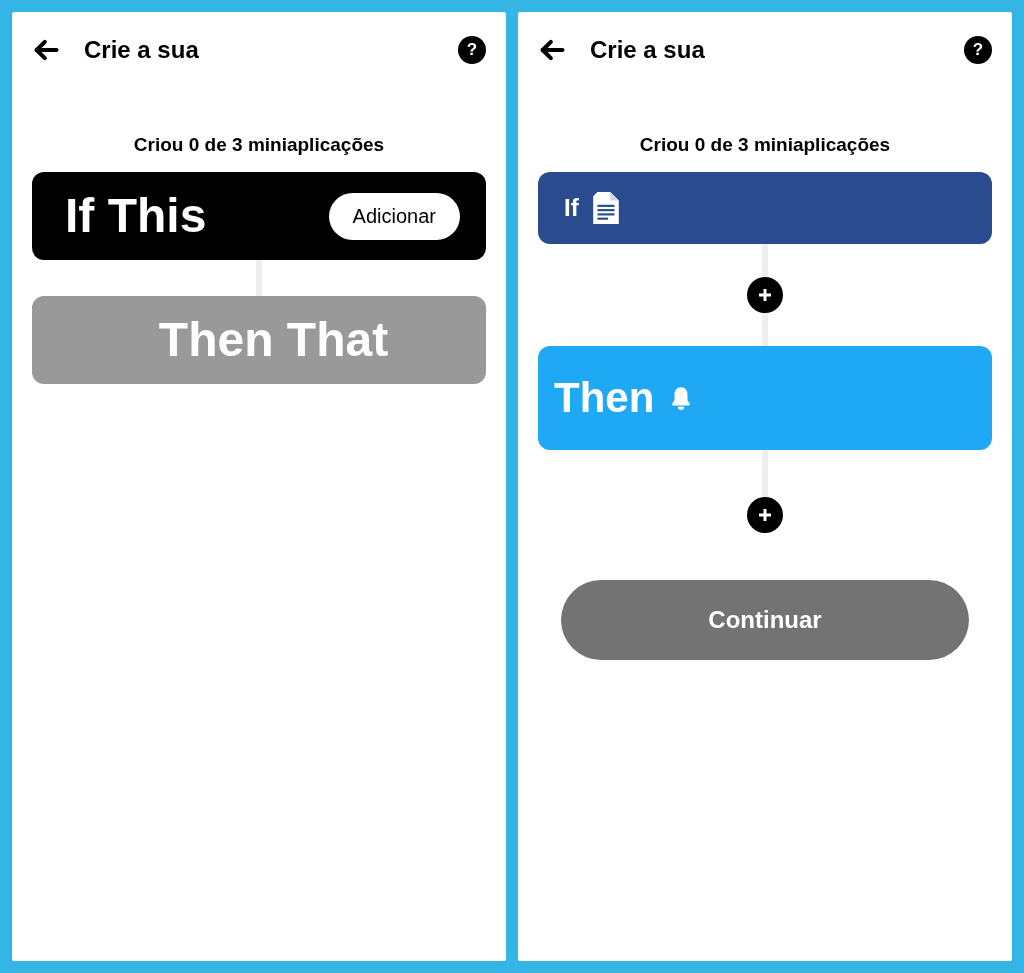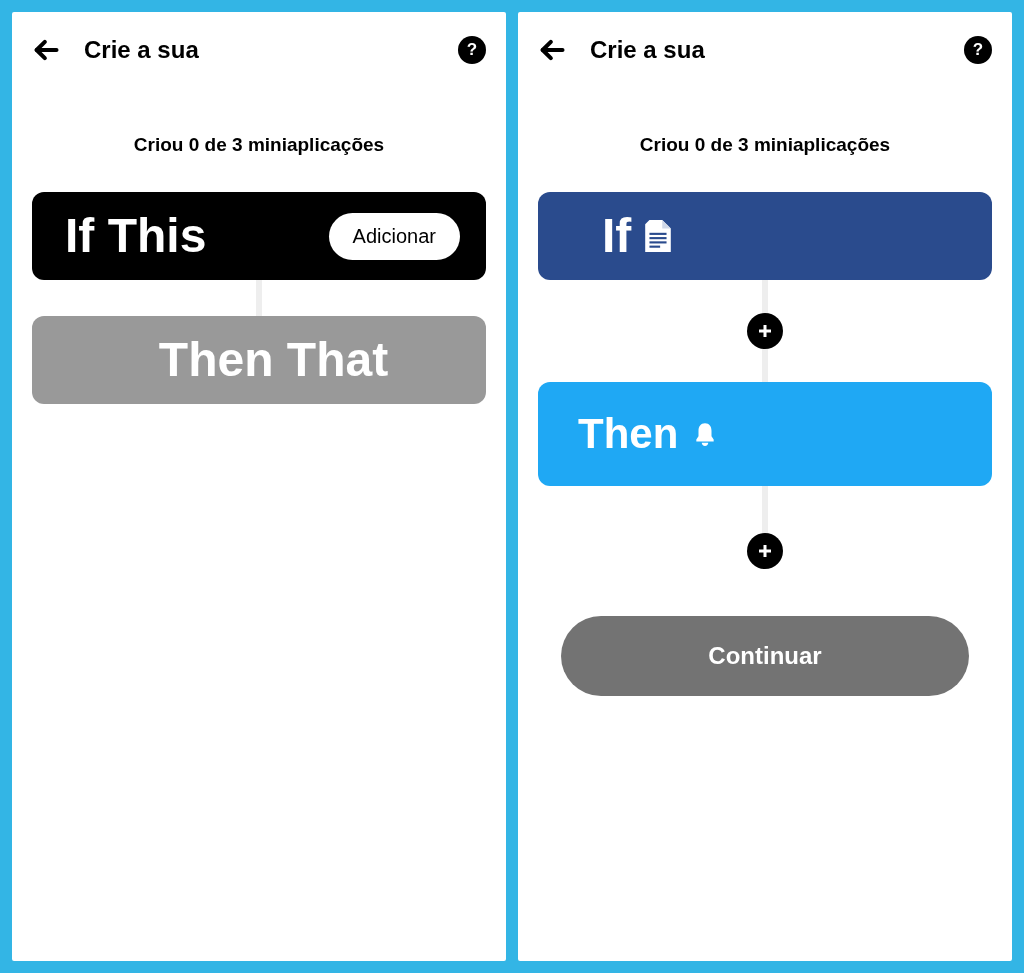--- a/index.html
+++ b/index.html
@@ -55,21 +55,21 @@
       justify-content: center;
       font-weight: 800;
       font-size: 17px;
       cursor: pointer;
     }
     .subtitle {
       font-size: 19px;
       font-weight: 700;
       text-align: center;
       color: #000;
-      margin-bottom: 36px;
+      margin-bottom: 16px;
     }
     .flow-container {
       display: flex;
       flex-direction: column;
       align-items: center;
       width: 100%;
     }
     .card {
       width: 100%;
       border-radius: 12px;
@@ -96,24 +96,23 @@
       background: #1fa8f4;
       color: #fff;
     }
     .card-title-big {
       font-size: 48px;
       font-weight: 800;
       line-height: 1;
       margin-left: 7px;
     }
     .card-title-med {
-      font-size: 48px;
+      font-size: 24px;
       font-weight: 800;
       line-height: 1;
-      margin-left: 38px;
     }
     .card-desc {
       font-size: 17px;
       font-weight: 700;
       line-height: 1.3;
       flex: 1;
     }
     .pill-button {
       background: #fff;
       color: #000;
@@ -155,21 +154,21 @@
       width: 26px;
       height: 32px;
       flex-shrink: 0;
     }
     .icon-bell {
       width: 26px;
       height: 26px;
       flex-shrink: 0;
     }
     .then-card-padding {
-      padding: 28px 40px;
+      padding: 28px 16px;
     }
     .continue-button {
       width: 90%;
       margin: 0 auto;
       background: #737373;
       color: #fff;
       font-size: 24px;
       font-weight: 800;
       padding: 26px 0;
       border-radius: 999px;

